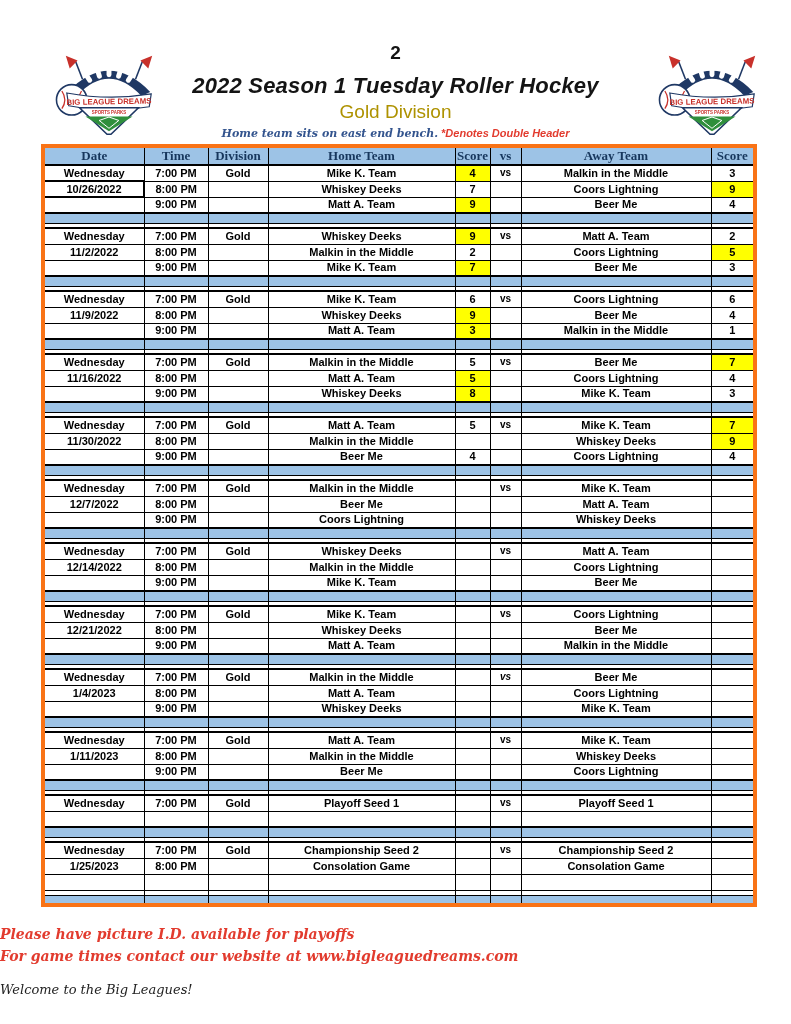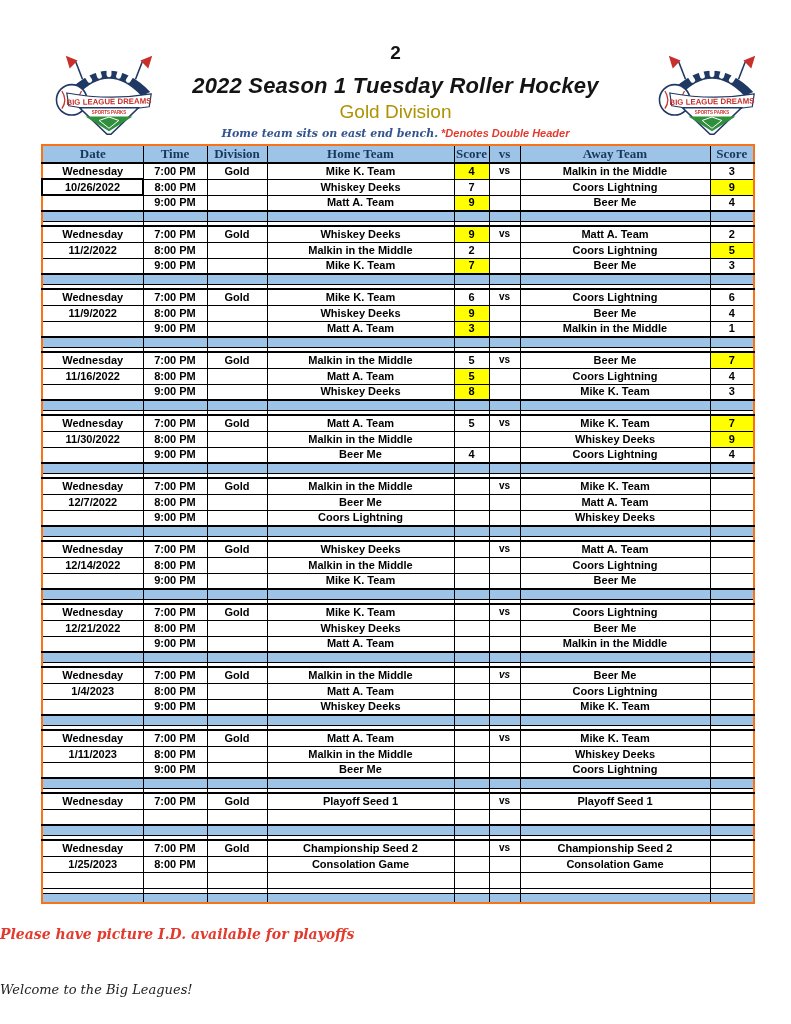--- a/index.html
+++ b/index.html
@@ -17,21 +17,21 @@
               font-size:22px; font-weight:bold; color:#141414; letter-spacing:0.2px;font-style:italic; }
   .division { position:absolute; top:101px; left:0; width:100%; text-align:center;
               font-size:19px; font-weight:normal; color:#AE9200; }
   .note { position:absolute; top:127px; left:0; width:100%; text-align:center;
           font-size:11px; font-weight:bold; font-style:italic; }
   .note-script { color:#33548E; font-family:"DejaVu Serif", serif; }
   .note-red { color:#E23B2E; }
 
   table.schedule { position:absolute; top:144px; left:41px; width:712px;
                    border-collapse:collapse; table-layout:fixed;
-                   border:2px solid #f97316; }
+                   border:4px solid #f97316; }
   .schedule th { background:#9DC3E6; color:#17375D; font-family:"Liberation Serif", serif;
                  font-weight:bold; font-size:13px; height:17px; text-align:center;
                  border:1px solid #000; border-bottom:2px solid #000; padding:0; }
   .schedule td { border:1px solid #000; text-align:center; font-weight:bold;
                  font-size:11px; color:#000; height:16px; line-height:1;
                  padding:0 1px; overflow:hidden; white-space:nowrap; }
   tr.block-start td { border-top:2px solid #000; }
   tr.spacer-blue td { background:#9DC3E6; height:10px; border-top:2px solid #000; }
   tr.spacer-blue.no-thick td { border-top:1px solid #000; }
   tr.spacer-thin td { height:5px; }
@@ -723,15 +723,16 @@
           <td></td>
           <td></td>
           <td></td>
           <td></td>
           <td></td>
         </tr>
       </tbody>
   </table>
 
   <div class="footer-line f-red1">Please have picture I.D. available for playoffs</div>
+  <div class="footer-line f-red2">For game times contact our website at www.bigleaguedreams.com</div>
   <div class="footer-line f-black">Welcome to the Big Leagues!</div>
 
 </div>
 
 </body></html>

